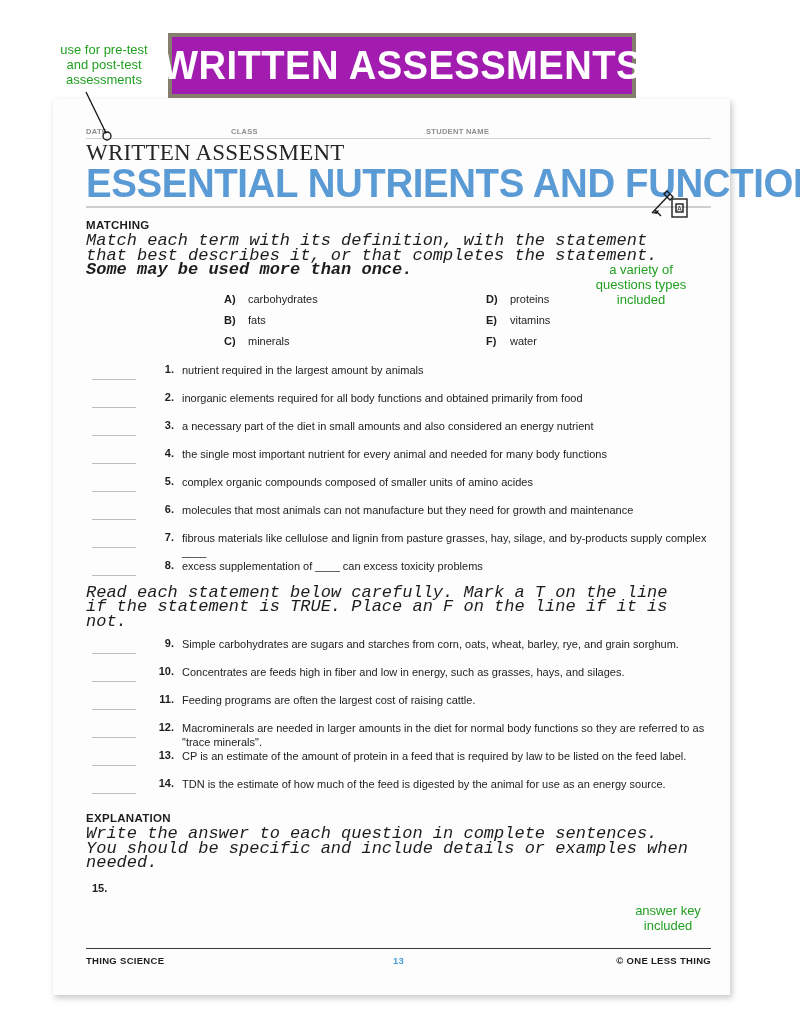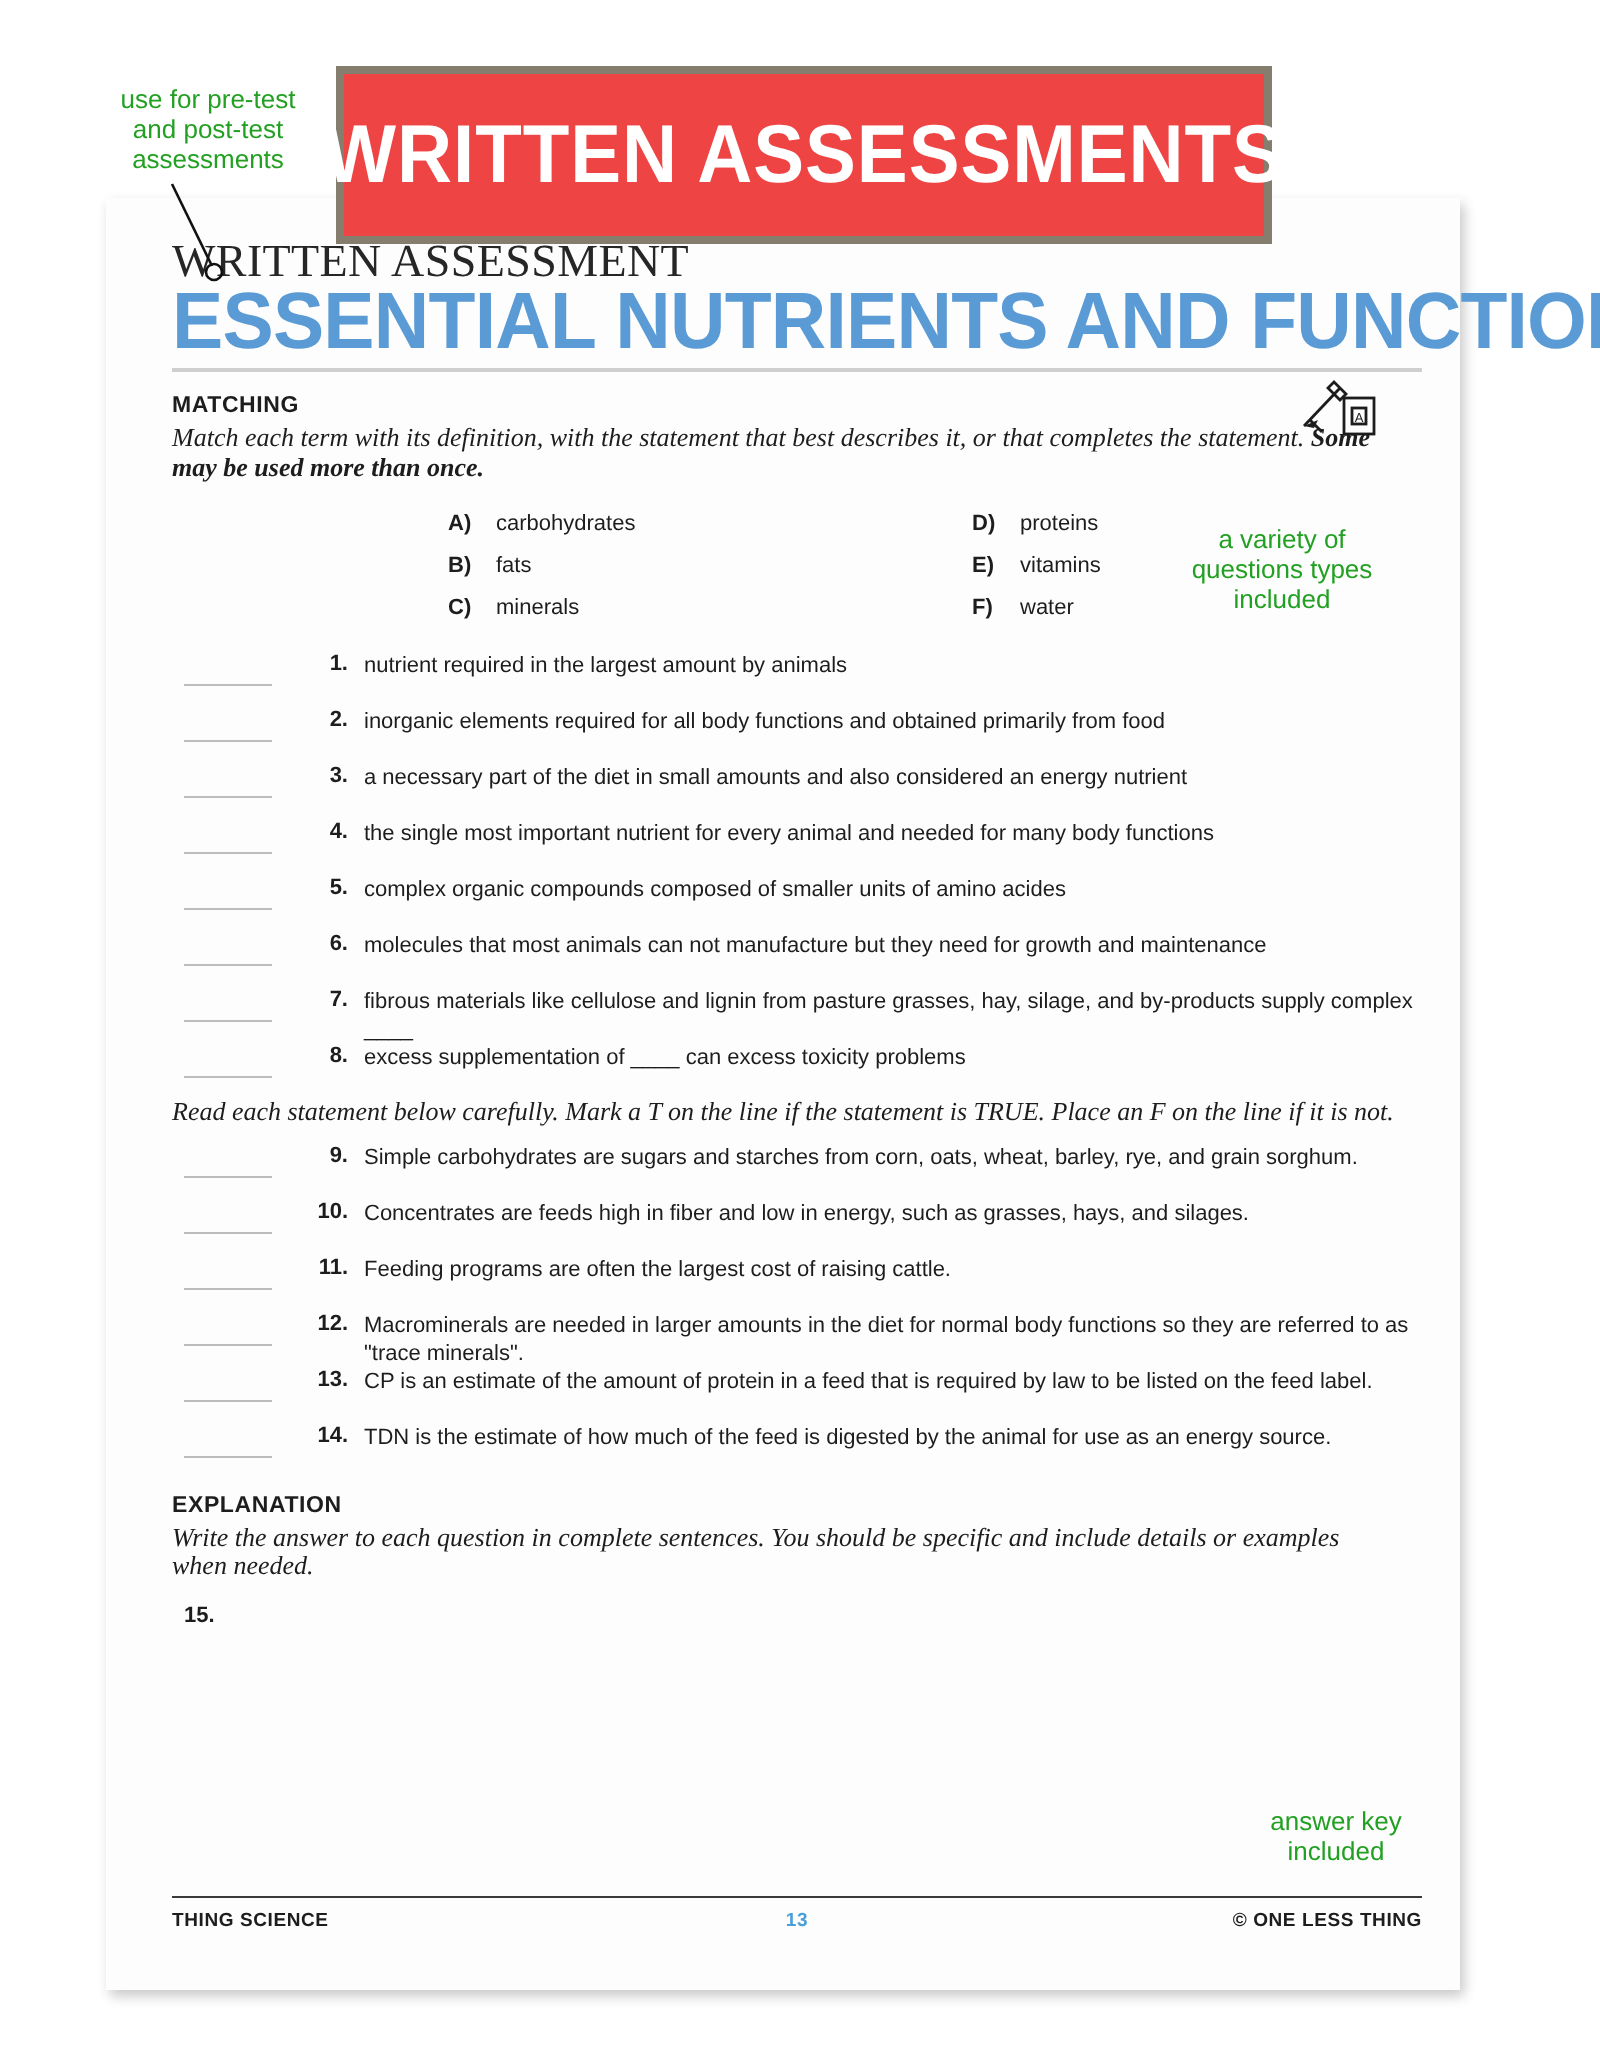--- a/index.html
+++ b/index.html
@@ -14,22 +14,22 @@
     font-family: "Liberation Sans", sans-serif;
     overflow: hidden;
   }
 
   
   .promo-banner {
     position: absolute;
     left: 168px;
     top: 33px;
     width: 468px;
-    height: 89px;
-    background: #ef4444;
+    height: 65px;
+    background: #a21caf;
     border: 4px solid #857e6f;
     box-sizing: border-box;
     display: flex;
     align-items: center;
     justify-content: center;
     z-index: 30;
   }
   .promo-banner-text {
     color: #ffffff;
     font-family: "Liberation Sans Narrow", "Liberation Sans", sans-serif;
@@ -147,23 +147,23 @@
   
   .section-head {
     font-family: Liberation Sans, sans-serif;
     font-weight: bold;
     font-size: 11.5px;
     color: #1d1d1d;
     letter-spacing: 0.3px;
     margin-top: 11px;
   }
   .section-instructions {
-    font-family: Liberation Serif, serif;
+    font-family: Liberation Mono, monospace;
     font-style: italic;
-    font-size: 13px;
+    font-size: 17px;
     line-height: 14.5px;
     color: #1d1d1d;
     margin-top: 3px;
     max-width: 612px;
   }
   .section-instructions b { font-style: italic; font-weight: bold; }
 
   
   .options-wrap {
     position: relative;
@@ -278,20 +278,26 @@
   .footer-center { left: 50%; transform: translateX(-50%); color: #4a9fd8; }
   .footer-right { right: 0; }
 </style>
 </head>
 <body>
 
 <div class="page-sheet">
 
   <div class="page-inner">
 
+    <div class="form-header">
+      <div class="fh-cell fh-date">DATE</div>
+      <div class="fh-cell fh-class">CLASS</div>
+      <div class="fh-cell fh-name">STUDENT NAME</div>
+      <div class="form-header-rule"></div>
+    </div>
 
     <div class="doc-subtitle">WRITTEN ASSESSMENT</div>
     <div class="doc-title">ESSENTIAL NUTRIENTS AND FUNCTIONS</div>
     <div class="title-rule"></div>
 
     <div class="section-head">MATCHING</div>
     <div class="section-instructions"><span>Match each term with its definition, with the statement that best describes it, or that completes the statement. </span><b>Some may be used more than once.</b></div>
 
     <div class="options-wrap">
       <div class="options-col options-col-left">

